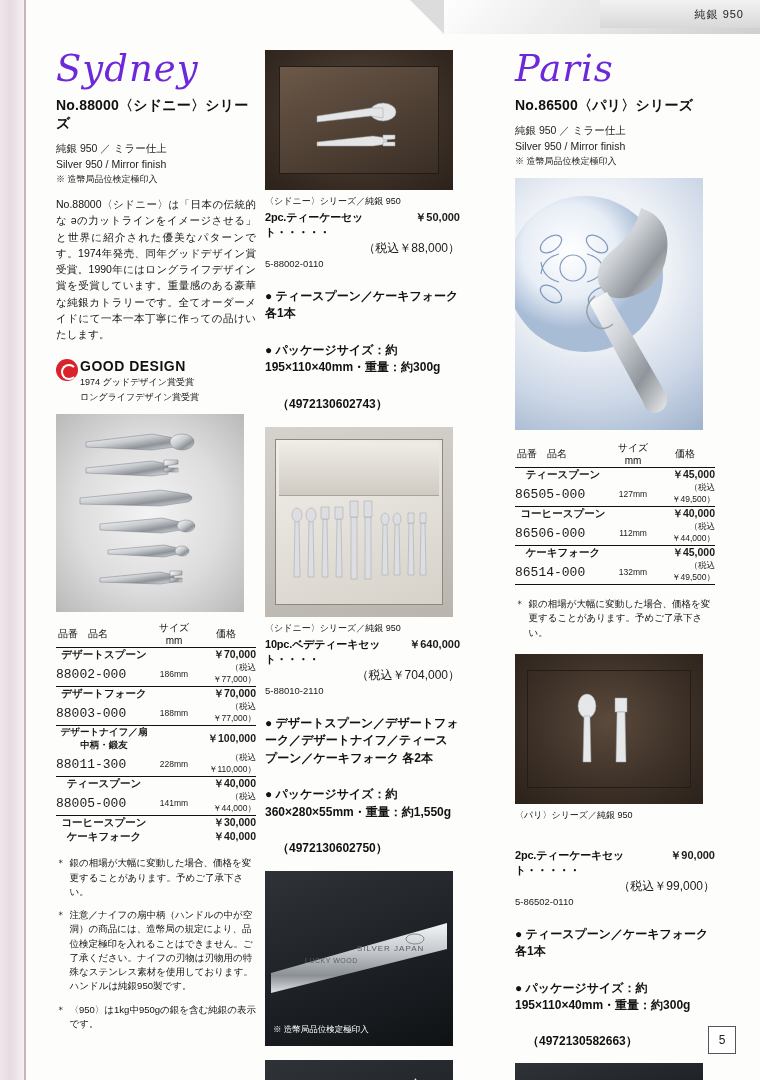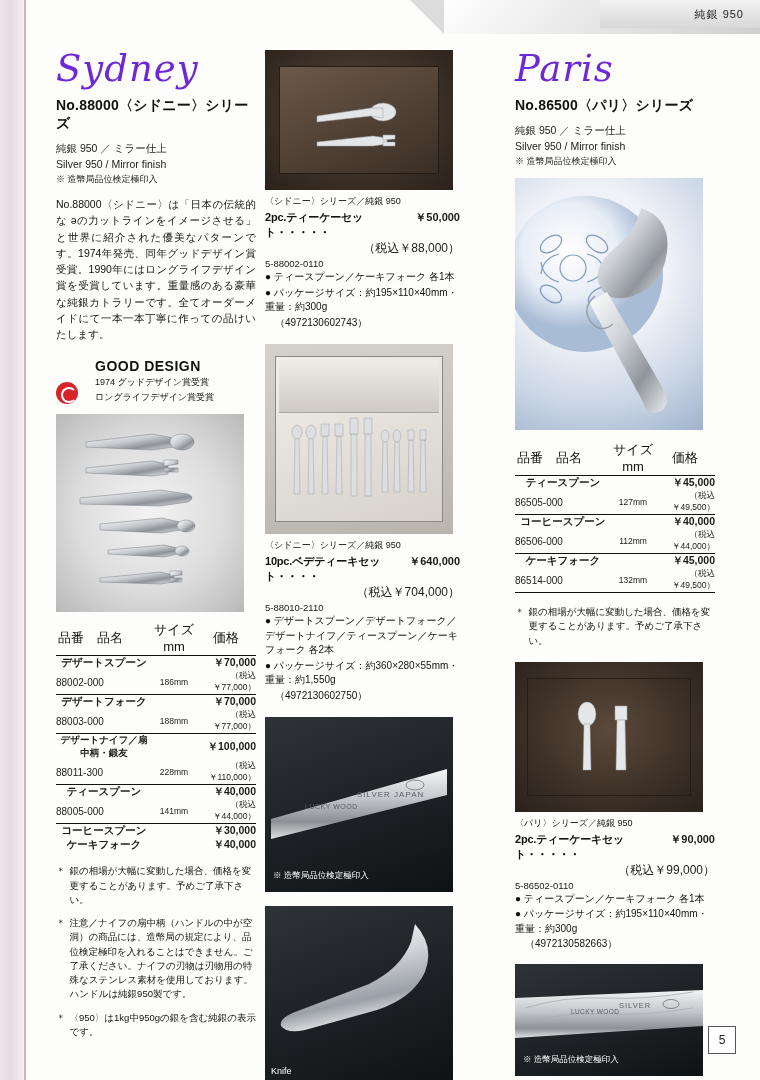--- a/index.html
+++ b/index.html
@@ -62,52 +62,52 @@
     font-size:14px;font-weight:bold;color:#111;margin:0 0 8px 0;letter-spacing:0.2px;
   }
   .spec-line{font-size:10.5px;color:#222;line-height:1.5;}
   .spec-small{font-size:9px;color:#222;line-height:1.5;}
 
   .body-text{
     font-size:10.5px;line-height:1.55;color:#111;margin-top:10px;text-align:justify;
   }
 
   
-  .gd-wrap{margin-top:16px;display:flex;align-items:flex-end;gap:17px;}
+  .gd-wrap{margin-top:16px;display:flex;align-items:flex-start;gap:2px;}
   .gd-logo{width:22px;height:22px;border-radius:50%;background:#d8232a;position:relative;flex:0 0 auto;margin-top:1px;}
   .gd-logo:after{
     content:"";position:absolute;left:5px;top:5px;width:12px;height:12px;
     border:2px solid #fff;border-radius:50%;border-right-color:transparent;
   }
   .gd-text{font-size:14px;font-weight:bold;letter-spacing:0.5px;color:#111;}
   .gd-sub{font-size:9px;line-height:1.45;color:#111;margin-top:2px;}
 
   
   .photo{
     position:relative;overflow:hidden;background:#cfcfcf;
   }
   .cap-title{font-size:9px;color:#111;margin-top:5px;}
   .cap-prod{font-size:11px;font-weight:bold;color:#111;margin-top:2px;letter-spacing:-0.2px;}
   .cap-price{font-size:11px;font-weight:bold;}
   .cap-tax{font-size:12px;text-align:right;}
   .cap-code{font-size:9.5px;margin-top:1px;}
-  .cap-list{font-size:10px;line-height:1.45;margin-top:1px;color:#111;}
+  .cap-list{font-size:12px;line-height:1.45;margin-top:19px;color:#111;font-weight:bold;}
 
   
   table.price{
     width:100%;border-collapse:collapse;margin-top:8px;font-size:9px;
   }
   table.price th{
-    font-weight:normal;font-size:13px;color:#111;padding:1px 2px;text-align:left;
+    font-weight:normal;font-size:10px;color:#111;padding:1px 2px;text-align:left;
     border-bottom:1px solid #111;
   }
   table.price td{padding:0;}
   .row-name{font-size:10.5px;font-weight:bold;text-align:center;padding-top:2px;}
   .row-price{font-size:10.5px;font-weight:bold;text-align:right;padding-top:2px;}
-  .row-code{font-size:10px;}
+  .row-code{font-size:13px;font-family:Liberation Mono, monospace;}
   .row-size{font-size:8.5px;text-align:center;}
   .row-tax{font-size:8.5px;text-align:right;}
   .rule{border-bottom:1px solid #111;}
 
   .notes{margin-top:12px;font-size:9.5px;line-height:1.5;color:#111;}
   .note{display:flex;gap:4px;margin-bottom:9px;}
   .note .star{flex:0 0 auto;}
 
   
   .pagenum{
@@ -460,21 +460,21 @@
       <svg width="188" height="150" viewBox="0 0 188 150" style="position:absolute;left:0;top:0">
         <g fill="#e5e7e9" stroke="#9aa0a6" stroke-width="0.5">
           <ellipse cx="72" cy="52" rx="9" ry="12"></ellipse>
           <path d="M69 62 L75 62 L76 108 L68 108 Z"></path>
           <path d="M100 44 h12 v14 h-12 z"></path>
           <path d="M102 58 L110 58 L111 108 L101 108 Z"></path>
         </g>
       </svg>
     </div>
     <div class="cap-title">〈パリ〉シリーズ／純銀 950</div>
-    <div style="display:flex;justify-content:space-between;align-items:baseline;">
+    <div style="display:flex;justify-content:space-between;align-items:baseline;margin-top:24px;">
       <span class="cap-prod">2pc.ティーケーキセット・・・・・</span>
       <span class="cap-price">￥90,000</span>
     </div>
     <div class="cap-tax">（税込￥99,000）</div>
     <div class="cap-code">5-86502-0110</div>
     <div class="cap-list">● ティースプーン／ケーキフォーク 各1本</div>
     <div class="cap-list">● パッケージサイズ：約195×110×40mm・重量：約300g</div>
     <div class="cap-list">　（4972130582663）</div>
 
     <div class="photo ph-dark" style="margin-top:12px;width:188px;height:112px;">

